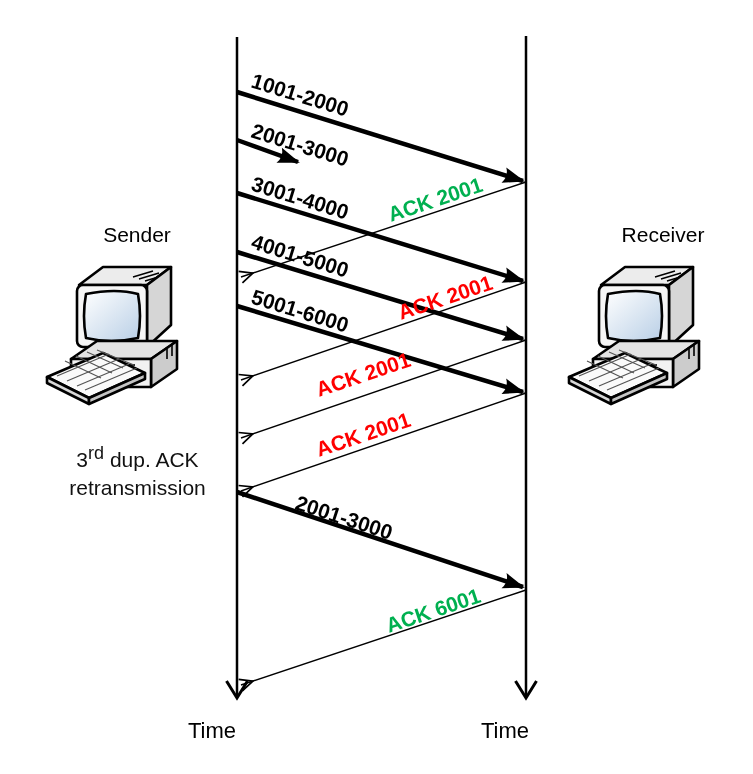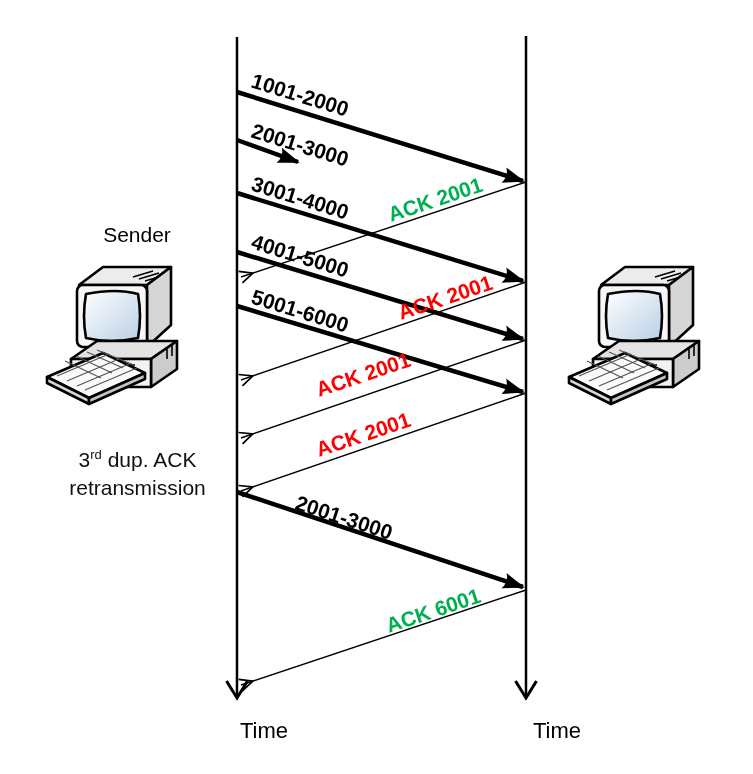--- a/index.html
+++ b/index.html
@@ -2,24 +2,24 @@
 <html><head>
 <meta charset="utf-8">
 <style>
   html,body{margin:0;padding:0;background:#ffffff;width:753px;height:774px;overflow:hidden;
             font-family:"Liberation Sans",sans-serif;}
   .canvas{position:relative;width:753px;height:774px;background:#fff;}
   svg{position:absolute;left:0;top:0;}
   .seg-label{font-family:"Liberation Sans",sans-serif;font-size:21px;font-weight:bold;fill:#000;}
   .ack-label{font-family:"Liberation Sans",sans-serif;font-size:21px;font-weight:bold;}
   .host-label{position:absolute;width:160px;text-align:center;font-size:21px;font-weight:normal;color:#000;}
-  .time-label{position:absolute;width:100px;text-align:right;font-size:22px;color:#000;}
+  .time-label{position:absolute;width:100px;text-align:left;font-size:22px;color:#000;}
   .annotation{position:absolute;left:35px;top:446px;width:205px;text-align:center;
               font-size:21px;line-height:28px;color:#111;}
-  .annotation sup{font-size:13px;line-height:0;}
+  .annotation sup{font-size:18px;line-height:0;}
 </style>
 </head>
 <body>
 
 <div class="canvas">
 
   <svg width="753" height="774" viewBox="0 0 753 774">
     <defs>
       <marker id="ah-data" markerUnits="userSpaceOnUse" markerWidth="24" markerHeight="18" refX="21" refY="9" orient="auto">
         <path d="M1,1 L23,9 L1,17 Q6,9 1,1 Z" fill="#000"></path>
@@ -98,20 +98,21 @@
     <text class="ack-label" x="401" y="320" transform="rotate(-18.5 401 320)" fill="#ff0000">ACK 2001</text>
     <text class="ack-label" x="319" y="397" transform="rotate(-18.5 319 397)" fill="#ff0000">ACK 2001</text>
     <text class="ack-label" x="319" y="457" transform="rotate(-18.5 319 457)" fill="#ff0000">ACK 2001</text>
     <text class="ack-label" x="389" y="633" transform="rotate(-18.5 389 633)" fill="#00b050">ACK 6001</text>
 
     <use href="#computer" x="45" y="255"></use>
     <use href="#computer" x="567" y="255"></use>
   </svg>
 
   <div class="host-label" style="left:57px;top:223px;">Sender</div>
+  <div class="host-label" style="left:583px;top:223px;">Receiver</div>
 
   <div class="annotation">
     <div><span>3</span><sup>rd</sup><span> dup. ACK</span></div>
     <div>retransmission</div>
   </div>
 
   <div class="time-label" style="left:188px;top:718px;">Time</div>
   <div class="time-label" style="left:481px;top:718px;">Time</div>
 </div>
 

